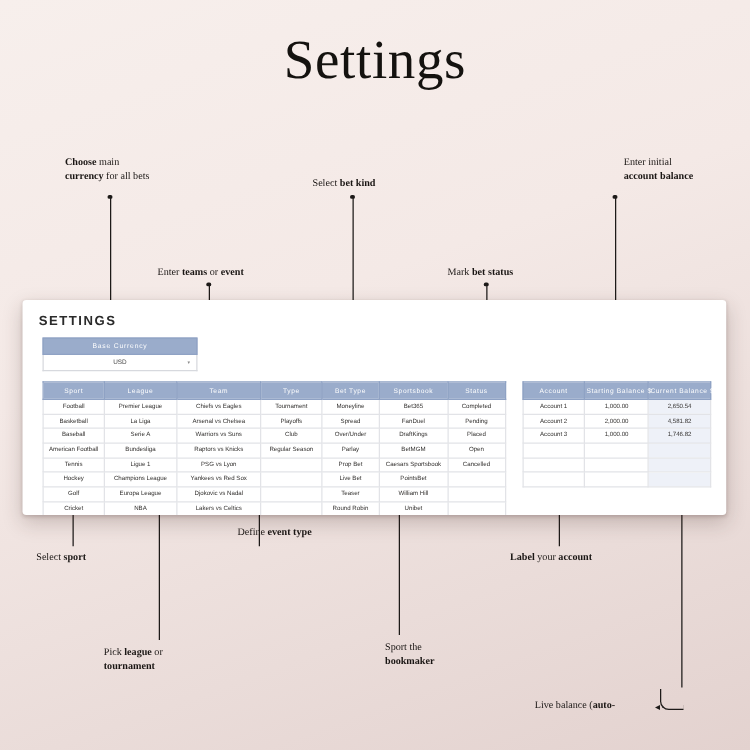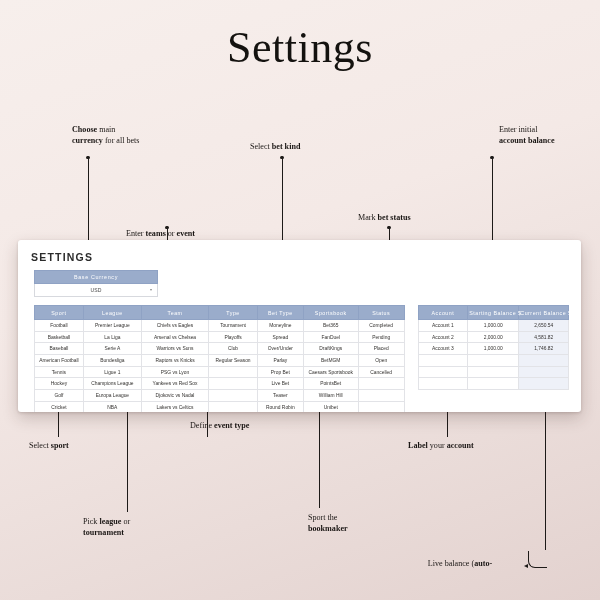--- a/index.html
+++ b/index.html
@@ -71,21 +71,21 @@
   }
   td.empty{color:transparent;}
   .acct-tbl td.curbal{background:#eef1f8;}
   .acct-tbl th.curbal{background:#9aaccb;}
 </style>
 </head>
 <body>
 
 <div class="page-title">Settings</div>
 
-<div class="ann left" style="left:72px;top:124px;width:130px;">
+<div class="ann left" style="left:52px;top:124px;width:130px;">
   <div><b>Choose</b><span> main</span></div>
   <div><b>currency</b><span> for all bets</span></div>
 </div>
 <div class="dot" style="left:86.3px;top:156px;"></div>
 <div class="ln lnv" style="left:88px;top:158px;height:113px;"></div>
 <div class="arrow-dn" style="left:85.4px;top:270px;"></div>
 
 <div class="ann left" style="left:250px;top:141px;width:120px;">
   <div><span>Select </span><b>bet kind</b></div>
 </div>
@@ -94,21 +94,21 @@
 <div class="arrow-dn" style="left:279.4px;top:295px;"></div>
 
 <div class="ann left" style="left:452px;top:124px;width:110px;margin-left:47px;">
   <div>Enter initial</div>
   <div><b>account balance</b></div>
 </div>
 <div class="dot" style="left:490.3px;top:156px;"></div>
 <div class="ln lnv" style="left:492px;top:158px;height:138px;"></div>
 <div class="arrow-dn" style="left:489.4px;top:295px;"></div>
 
-<div class="ann left" style="left:126px;top:212px;width:140px;margin-top:16px;">
+<div class="ann left" style="left:126px;top:212px;width:140px;">
   <div>
     <span>Enter </span><b>teams</b><span> or </span><b>event</b>
   </div>
 </div>
 <div class="dot" style="left:165.3px;top:226px;"></div>
 <div class="ln lnv" style="left:167px;top:228px;height:68px;"></div>
 <div class="arrow-dn" style="left:164.4px;top:295px;"></div>
 
 <div class="ann left" style="left:358px;top:212px;width:120px;">
   <div><span>Mark </span><b>bet status</b></div>

